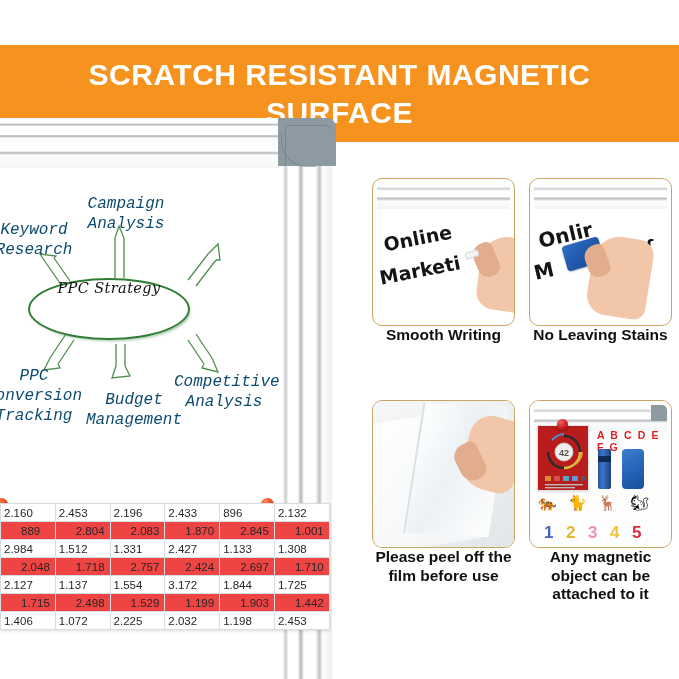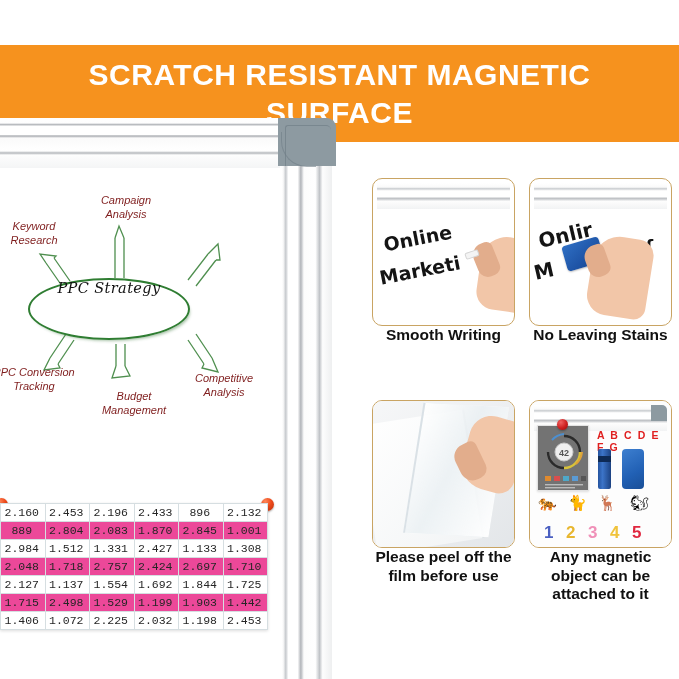--- a/index.html
+++ b/index.html
@@ -86,24 +86,24 @@
   
   .wb-surface {
     position: absolute; left: 0; top: 50px; width: 298px; height: 511px;
     background: #ffffff;
   }
 
   
   .mindmap { position: absolute; left: 0; top: 0; width: 298px; height: 300px; }
   .mm-node {
     position: absolute;
-    font-family: Liberation Sans, sans-serif;
+    font-family: Liberation Mono, monospace;
     font-style: italic;
-    font-size: 11px;
-    color: #7f1d1d;
+    font-size: 16px;
+    color: #0c4a6e;
     line-height: 1.25;
     text-align: center;
     white-space: pre-line;
   }
   .mm-center {
     position: absolute; left: 44px; top: 110px; width: 162px; height: 62px;
     border: 2.6px solid #2f7d32;
     border-radius: 50%;
     display: flex; align-items: flex-start; justify-content: center;
     box-shadow: 2px 3px 3px -2px rgba(60,120,60,0.45);
@@ -120,28 +120,28 @@
   
   .wb-table-wrap { position: absolute; left: 16px; top: 335px; width: 268px; }
   table.wb-table {
     border-collapse: collapse;
     width: 268px;
     background: #ffffff;
     box-shadow: 0 1px 3px rgba(0,0,0,0.14);
   }
   table.wb-table td {
     border: 1px solid #d6dee1;
-    font-family: Liberation Mono, monospace;
+    font-family: Liberation Sans, sans-serif;
     font-size: 11.5px;
     color: #262626;
-    text-align: center;
+    text-align: left;
     padding: 2px 5px 2px 3px;
     height: 18px;
   }
-  table.wb-table tr.alt td { background: #ec4899; }
+  table.wb-table tr.alt td { background: #ef4444; padding-left: 20px; }
   .magnet {
     position: absolute; width: 13px; height: 13px; border-radius: 50%;
     background: radial-gradient(circle at 33% 28%, #ff8a5c 0%, #ef4b1c 45%, #b82f08 100%);
     box-shadow: 0 1px 2px rgba(0,0,0,0.35);
   }
   .magnet.left { left: 11px; top: 330px; }
   .magnet.right { left: 277px; top: 330px; }
 
   
   .grid { position: absolute; left: 372px; top: 178px; width: 300px; height: 470px; }
@@ -223,21 +223,21 @@
     position: absolute; left: 40px; top: 4px; width: 86px; height: 130px;
     background: linear-gradient(110deg, rgba(255,255,255,0.92) 0%, rgba(234,240,243,0.82) 45%, rgba(255,255,255,0.95) 100%);
     border-left: 2px solid rgba(214,222,227,0.9);
     transform: skewX(-6deg) rotate(3deg);
   }
 
   
   .mag-board { position: absolute; inset: 0; background: #fdfdfd; }
   .mag-paper {
     position: absolute; left: 7px; top: 24px; width: 52px; height: 66px;
-    background: #737373; border: 1px solid #e3e3e3;
+    background: #b91c1c; border: 1px solid #e3e3e3;
     box-shadow: 0 1px 2px rgba(0,0,0,0.12);
     font-weight: bold;
   }
   .mag-dot {
     position: absolute; left: 27px; top: 18px; width: 11px; height: 11px; border-radius: 50%;
     background: radial-gradient(circle at 34% 30%, #f06060 0%, #cc1f1f 55%, #901212 100%);
     box-shadow: 0 1px 2px rgba(0,0,0,0.3);
   }
   .mag-abc {
     position: absolute; left: 67px; top: 28px;
@@ -363,21 +363,21 @@
                 <td>1.718</td>
                 <td>2.757</td>
                 <td>2.424</td>
                 <td>2.697</td>
                 <td>1.710</td>
               </tr>
               <tr>
                 <td>2.127</td>
                 <td>1.137</td>
                 <td>1.554</td>
-                <td>1.692</td>
+                <td>3.172</td>
                 <td>1.844</td>
                 <td>1.725</td>
               </tr>
               <tr class="alt">
                 <td>1.715</td>
                 <td>2.498</td>
                 <td>1.529</td>
                 <td>1.199</td>
                 <td>1.903</td>
                 <td>1.442</td>

